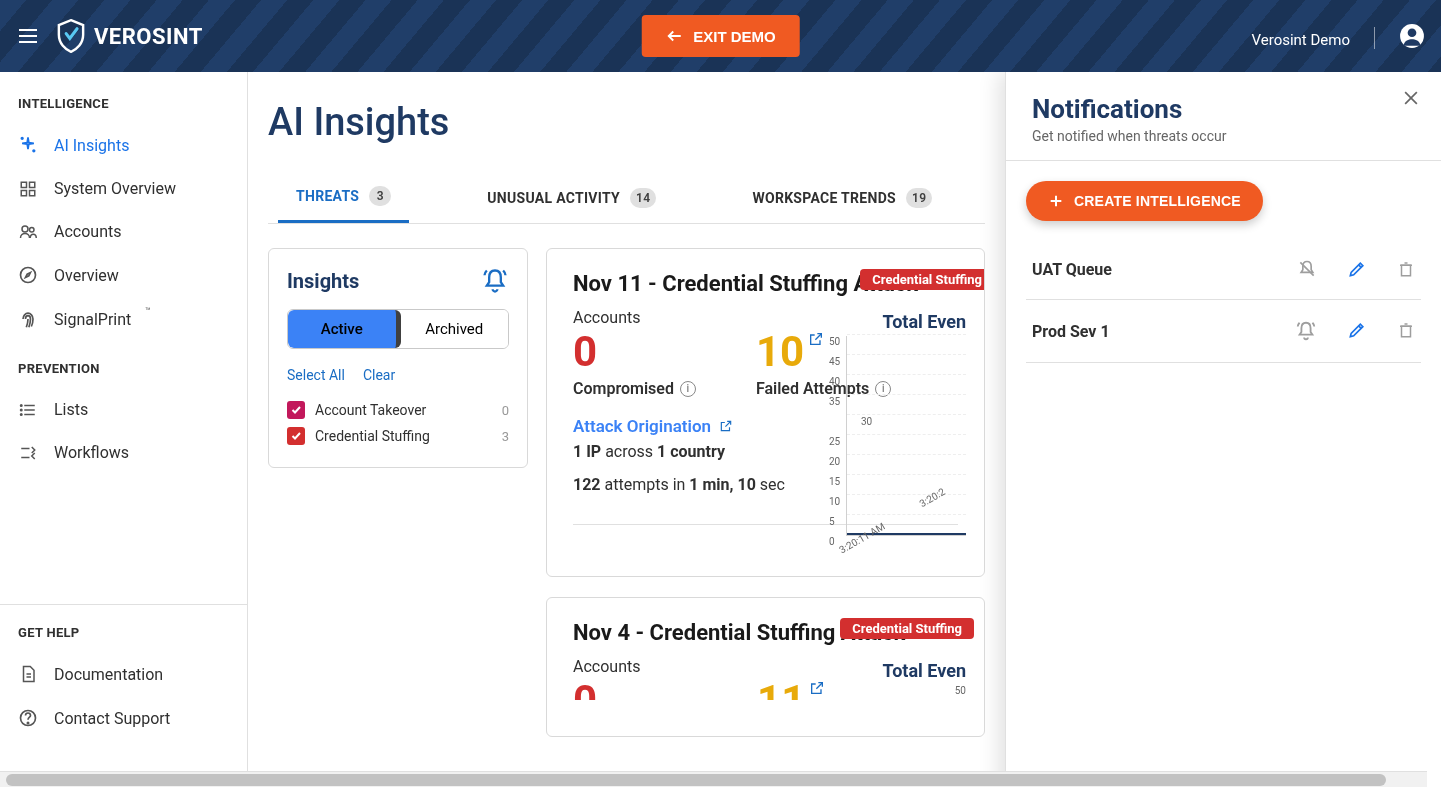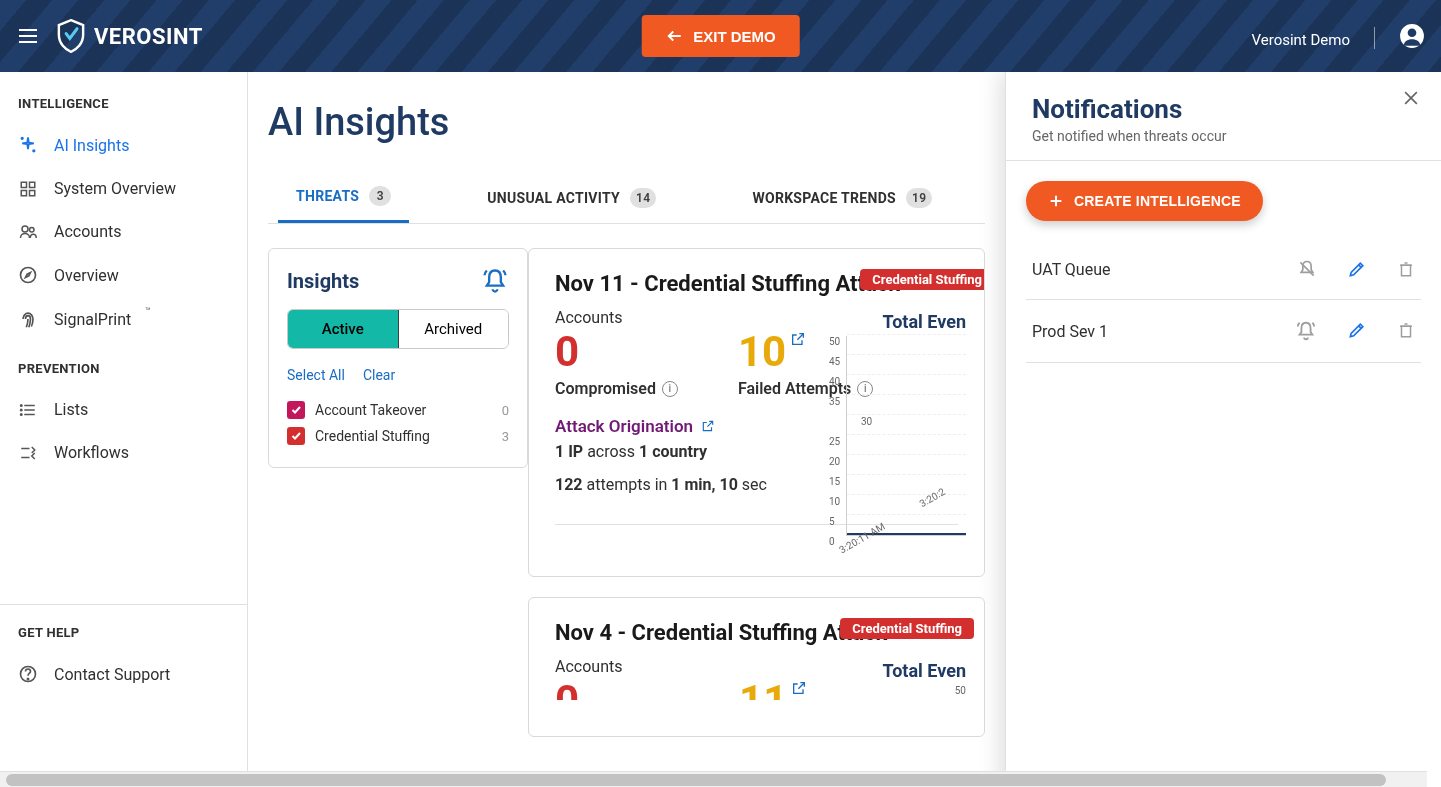--- a/index.html
+++ b/index.html
@@ -65,36 +65,36 @@
     }
     .tab.active { color:#1A6DC4; border-bottom:3px solid #1A6DC4; }
     .tab-badge {
       background:#E0E0E0; color:#404040; border-radius:999px;
       min-width:22px; height:20px; font-size:12px;
       display:flex; align-items:center; justify-content:center; padding:0 6px;
       font-weight:600;
     }
     
     .below-tabs {
-      display:flex; padding-top:24px;
+      display:flex; gap:18px; padding-top:24px;
     }
     
     .insights-panel {
       width:260px; background:#fff; border:1px solid #D9D9D9; border-radius:6px;
       padding:18px; align-self:flex-start;
     }
     .insights-head { display:flex; align-items:center; justify-content:space-between; margin-bottom:14px; }
     .insights-head h3 { font-size:20px; color:#1F3A63; font-weight:700; }
     .seg {
       display:flex; border:1px solid #C9C9C9; border-radius:6px; overflow:hidden; margin-bottom:18px;
     }
     .seg-btn {
       flex:1; text-align:center; padding:10px 0; font-size:15px; cursor:pointer; background:#fff;
     }
-    .seg-btn.on { background:#14b8a6; font-weight:500; border-right:1px solid #404040;}
+    .seg-btn.on { background:#3b82f6; font-weight:500; border-right:5px solid #404040;border-radius:6px;}
     .links-row { display:flex; gap:18px; color:#1A6DC4; font-size:14px; margin-bottom:14px; }
     .links-row span { cursor:pointer; }
     .ins-row { display:flex; align-items:center; gap:10px; padding:4px 0; font-size:14px; color:#303030; }
     .ins-row .cnt { margin-left:auto; color:#999; font-size:13px;}
     .chk { width:18px; height:18px; border-radius:3px; display:flex; align-items:center; justify-content:center; color:#fff; }
     .chk.magenta { background:#C2185B; }
     .chk.red { background:#D32F2F; }
     
     .card-col { flex:1; display:flex; flex-direction:column; gap:20px; }
     .card {
@@ -107,21 +107,21 @@
       background:#D32F2F; color:#fff; font-size:13px; font-weight:700;
       padding:3px 12px; border-radius:4px;
     }
     .accts { font-size:16px; color:#303030; margin-bottom:4px; }
     .stats-row { display:flex; gap:60px; align-items:flex-start; margin-bottom:18px;}
     .big-num { font-size:42px; font-weight:700; line-height:1; display:flex; align-items:flex-start; gap:4px;}
     .red-num { color:#D32F2F; }
     .gold-num { color:#E8AA0A; }
     .sub-lbl { font-size:16px; font-weight:600; color:#303030; margin-top:6px; display:flex; align-items:center; gap:6px;}
     .info-circ { width:16px; height:16px; border:1px solid #888; border-radius:50%; display:inline-flex; align-items:center; justify-content:center; font-size:10px; color:#888;}
-    .sect-h { font-size:17px; font-weight:600; color:#701a75; margin-top:10px; display:flex; align-items:center; gap:8px; }
+    .sect-h { font-size:17px; font-weight:600; color:#3b82f6; margin-top:10px; display:flex; align-items:center; gap:8px; }
     .sect-b { font-size:16px; color:#303030; margin:6px 0 14px; }
     .sect-b b { font-weight:700; }
     .ext-ic { color:#1A6DC4; }
     .chart-wrap { position:absolute; right:18px; top:62px; width:120px; font-size:10px; color:#555; }
     .chart-title { color:#1F3A63; font-size:18px; font-weight:700; text-align:right; margin-bottom:4px; overflow:hidden; white-space:nowrap;}
     .chart {
       height:200px; border-left:1px solid #D0D0D0; border-bottom:1px solid #D0D0D0;
       position:relative;
     }
     .ytick { position:absolute; left:-18px; font-size:10px; color:#666; transform:translateY(50%); }
@@ -143,21 +143,21 @@
     .notif-body { padding:20px 20px; }
     .btn-create {
       background:#F05A22; color:#fff; font-weight:700; font-size:14px;
       border:none; border-radius:999px; padding:12px 22px;
       display:inline-flex; align-items:center; gap:10px; cursor:pointer;
       letter-spacing:0.2px;
       box-shadow:0 4px 10px rgba(0,0,0,0.2);
     }
     .notif-item {
       display:flex; align-items:center; padding:20px 6px;
-      border-bottom:1px solid #E0E0E0; font-size:16px; color:#303030;
+      border-bottom:1px solid #E0E0E0; font-size:16px; color:#303030;font-weight:bold;
     }
     .notif-actions { margin-left:auto; display:flex; gap:30px; color:#666;}
     .notif-actions .edit { color:#1A73E8; cursor:pointer; }
     .notif-actions .bell { cursor:pointer; }
     .notif-actions .del { cursor:pointer; }
     
     .bottom-scroll {
       position:absolute; bottom:0; left:0; right:14px; height:16px;
       background:#F1F1F1; border-top:1px solid #E0E0E0;
     }
@@ -287,20 +287,30 @@
           </span>
         <span>Workflows</span>
       </div>
     </div>
 
     <div style="height:110px"></div>
     <div style="border-top:1px solid #E0E0E0;"></div>
 
     <div class="side-section" style="margin-top:20px;">
       <div class="side-title">GET HELP</div>
+      <div class="side-item">
+        <span class="icon-slot">
+            <svg width="18" height="20" viewBox="0 0 24 24" fill="none" stroke="#555" stroke-width="2">
+              <path d="M6 2 H15 L20 7 V22 H6 Z"></path>
+              <line x1="10" y1="12" x2="16" y2="12"></line>
+              <line x1="10" y1="16" x2="16" y2="16"></line>
+            </svg>
+          </span>
+        <span>Documentation</span>
+      </div>
       <div class="side-item">
         <span class="icon-slot">
             <svg width="20" height="20" viewBox="0 0 24 24" fill="none" stroke="#555" stroke-width="2">
               <circle cx="12" cy="12" r="9"></circle>
               <path d="M9 9 C9 7 10 6 12 6 C14 6 15 7 15 9 C15 11 12 11 12 14"></path>
               <circle cx="12" cy="18" r="0.8" fill="#555"></circle>
             </svg>
           </span>
         <span>Contact Support</span>
       </div>

